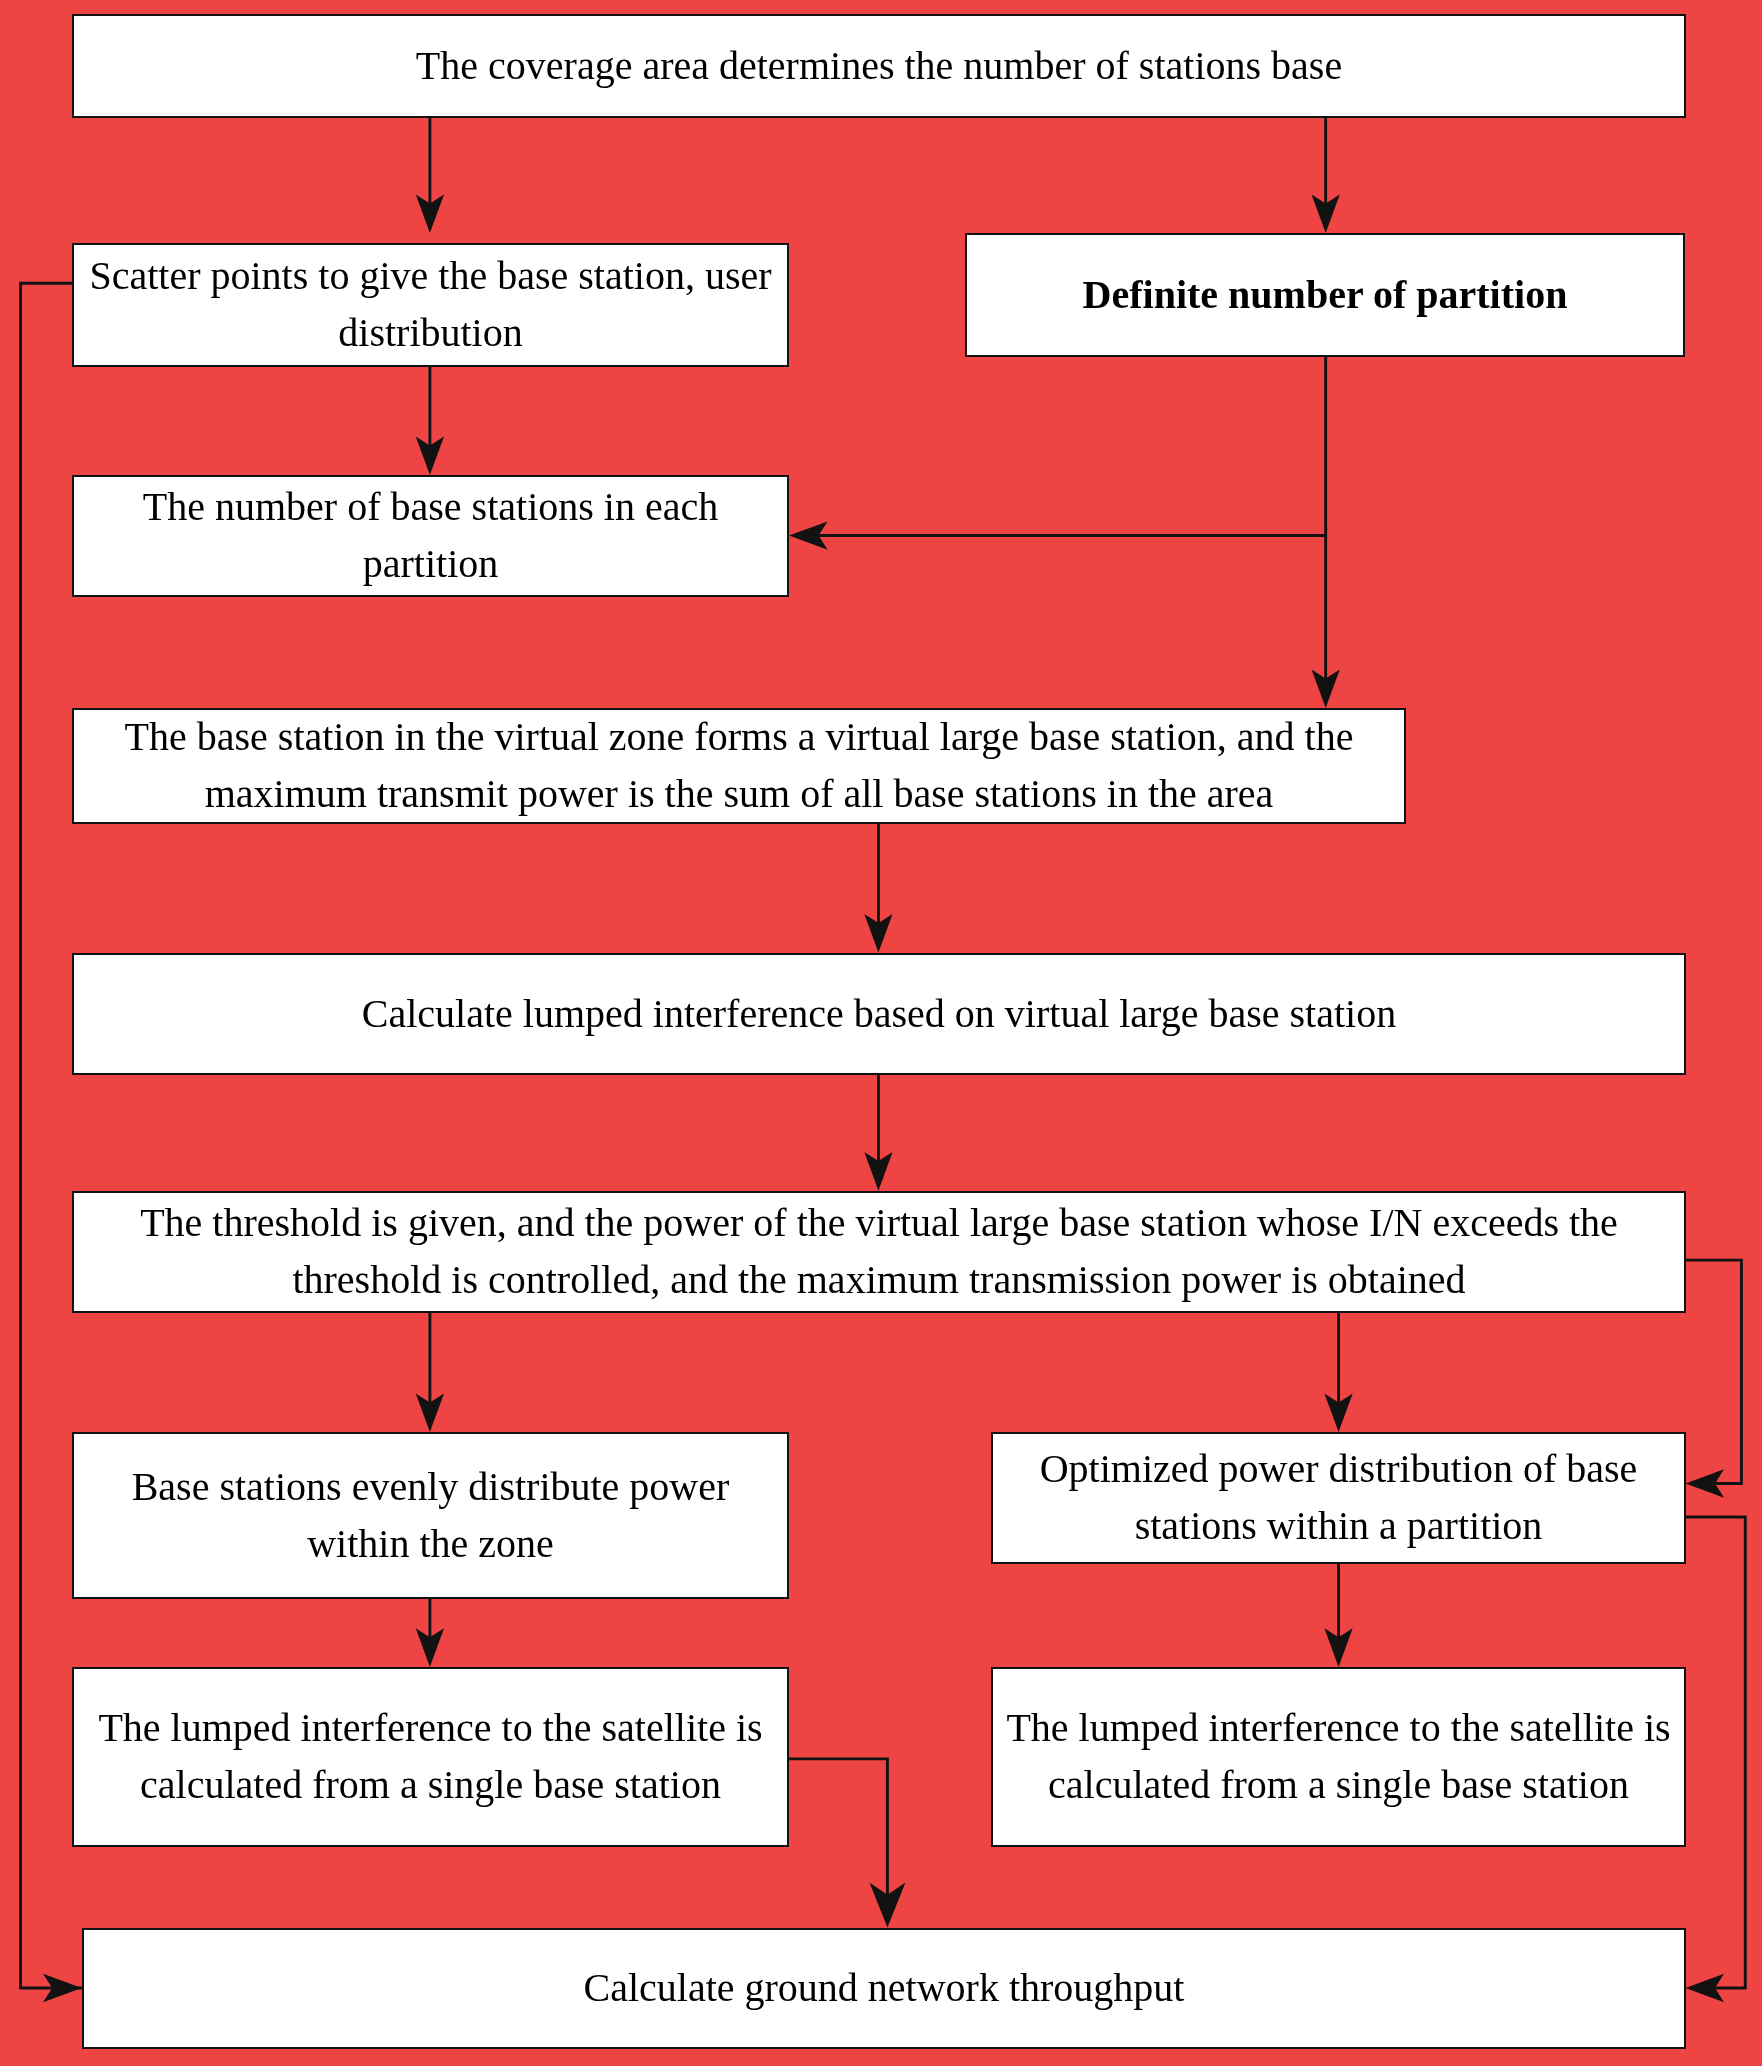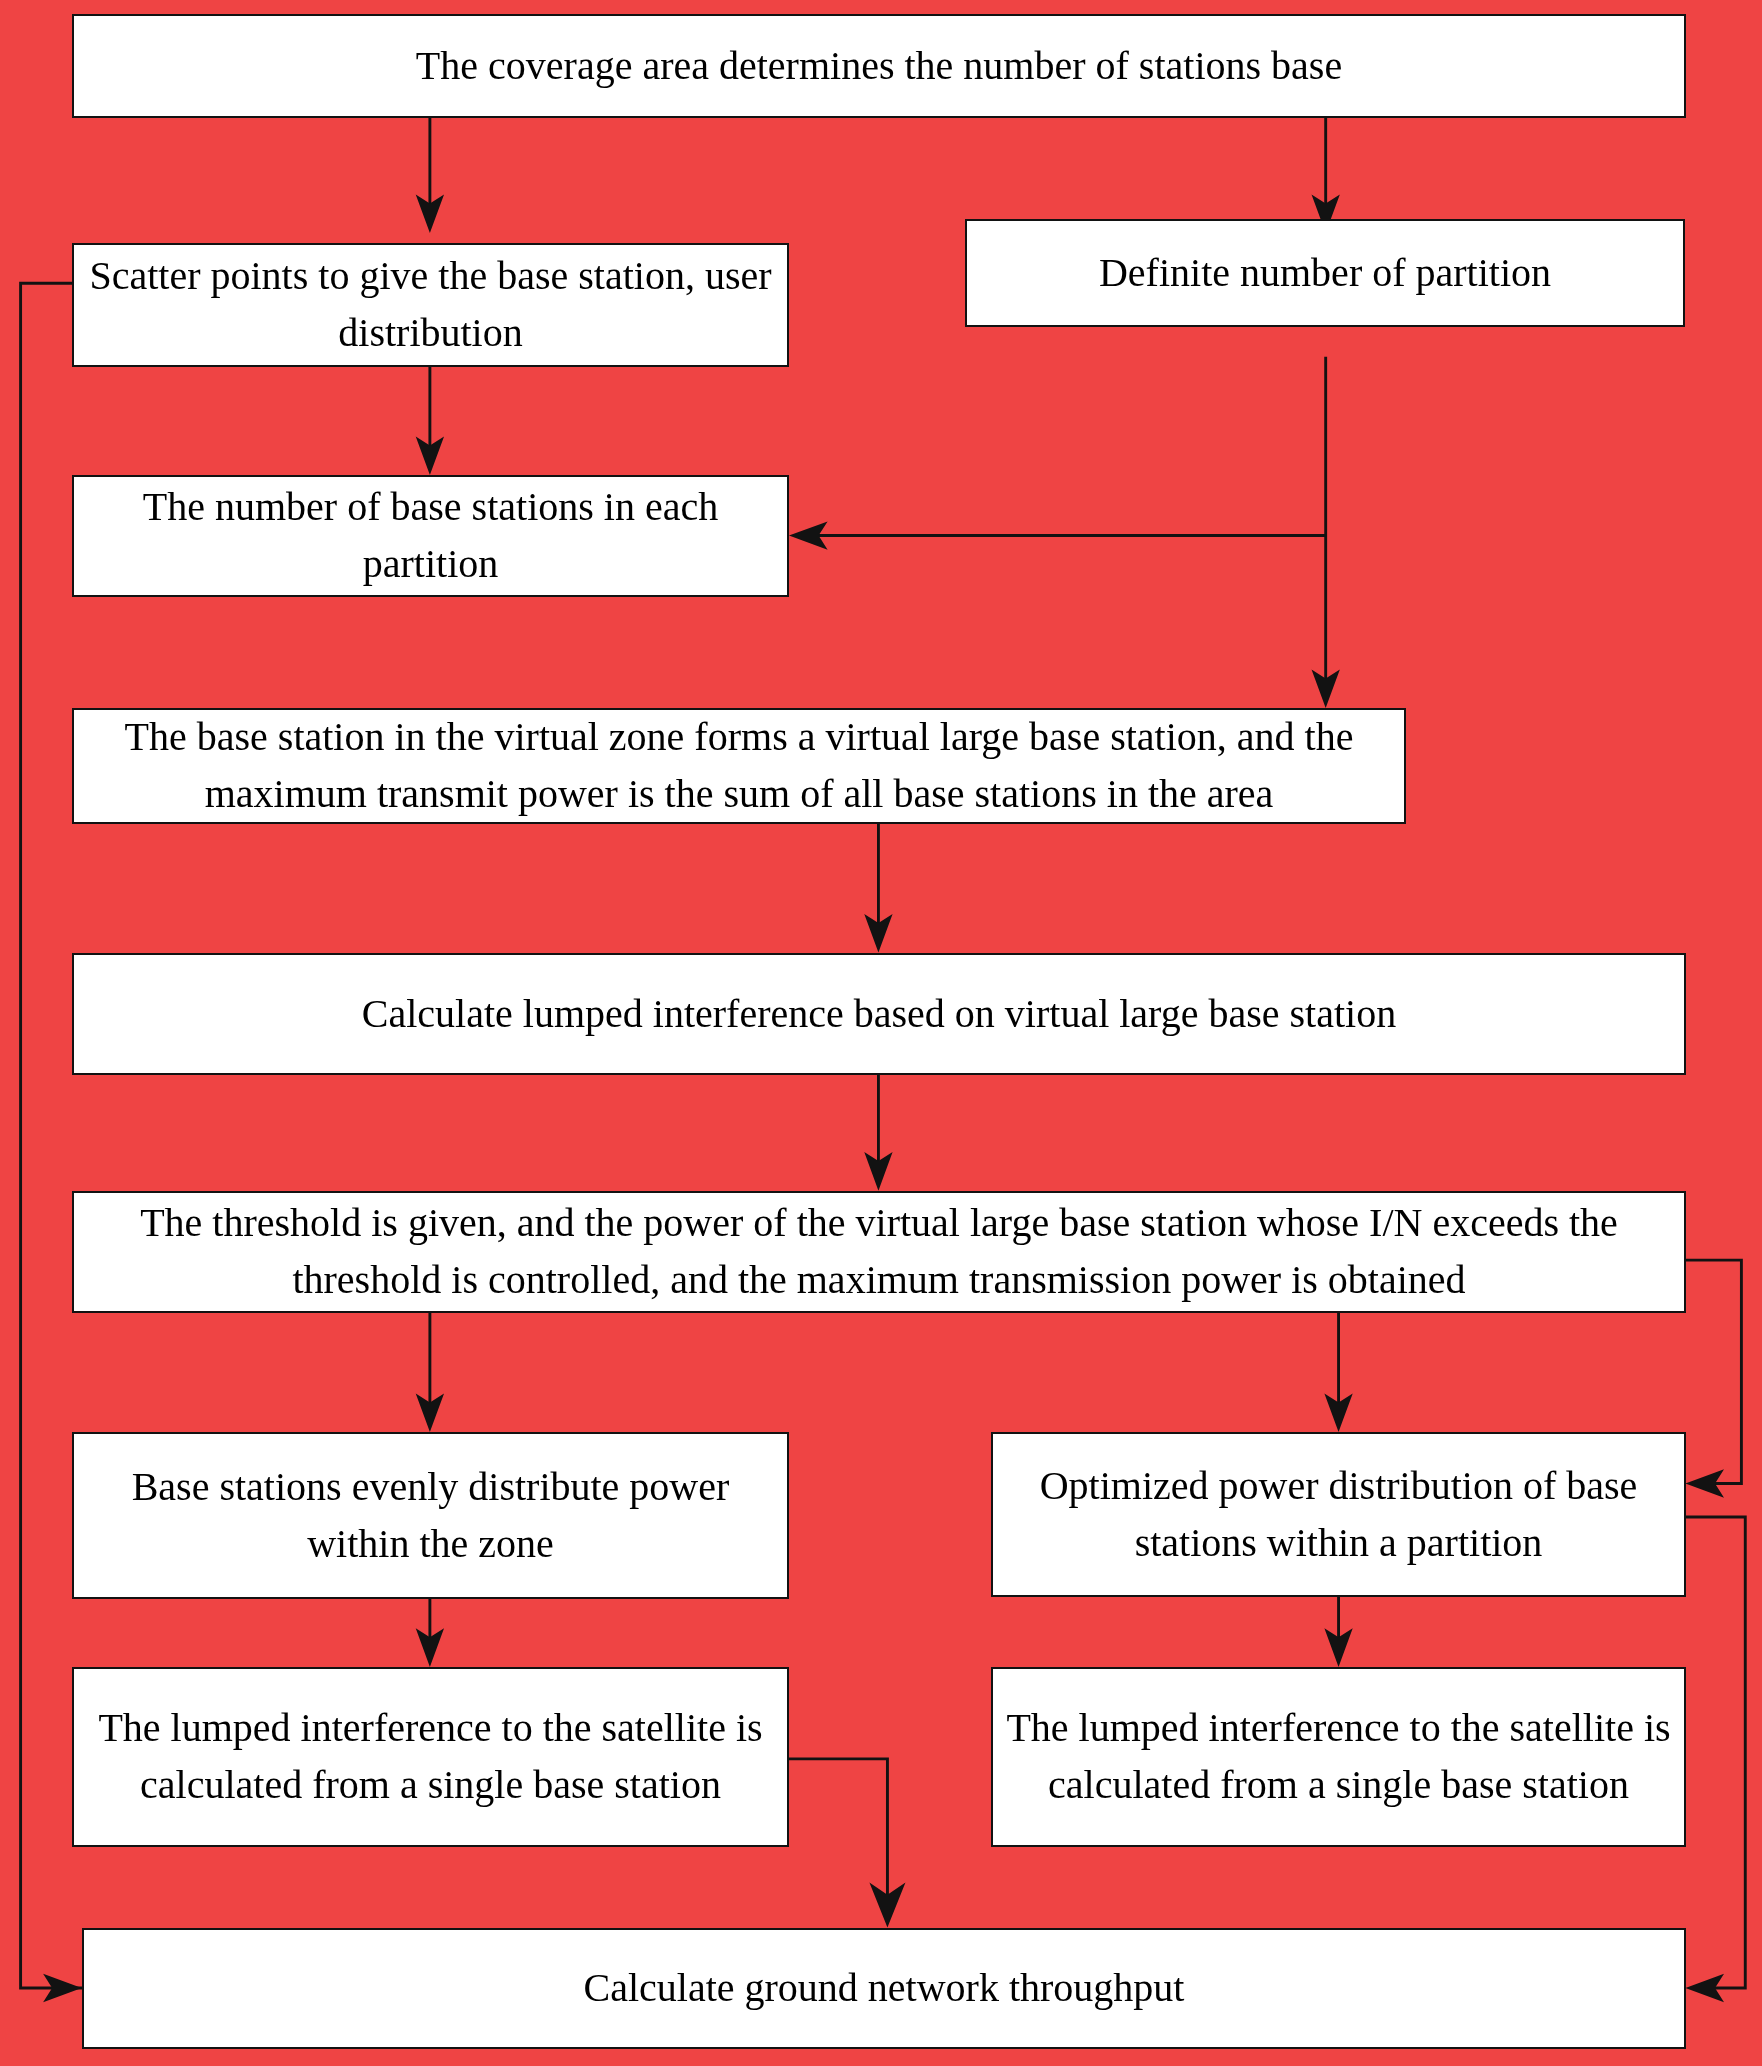--- a/index.html
+++ b/index.html
@@ -108,21 +108,21 @@
   </svg>
 
   <div class="node" style="left:72px; top:14px; width:1614px; height:104px;">
     <span>The coverage area determines the number of stations base</span>
   </div>
 
   <div class="node" style="left:72px; top:243px; width:717px; height:124px;justify-content:flex-end;">
     <span>Scatter points to give the base station, user distribution</span>
   </div>
 
-  <div class="node" style="left:965px; top:219px; width:720px; height:108px;">
+  <div class="node" style="left:965px; top:233px; width:720px; height:124px;font-weight:bold;">
     <span>Definite number of partition</span>
   </div>
 
   <div class="node" style="left:72px; top:475px; width:717px; height:122px;">
     <span>The number of base stations in each partition</span>
   </div>
 
   <div class="node" style="left:72px; top:708px; width:1334px; height:116px;">
     <span>The base station in the virtual zone forms a virtual large base station, and the maximum transmit power is the sum of all base stations in the area</span>
   </div>
@@ -132,21 +132,21 @@
   </div>
 
   <div class="node" style="left:72px; top:1191px; width:1614px; height:122px;">
     <span>The threshold is given, and the power of the virtual large base station whose I/N exceeds the threshold is controlled, and the maximum transmission power is obtained</span>
   </div>
 
   <div class="node" style="left:72px; top:1432px; width:717px; height:167px;">
     <span>Base stations evenly distribute power within the zone</span>
   </div>
 
-  <div class="node" style="left:991px; top:1432px; width:695px; height:165px;">
+  <div class="node" style="left:991px; top:1432px; width:695px; height:132px;">
     <span>Optimized power distribution of base stations within a partition</span>
   </div>
 
   <div class="node" style="left:72px; top:1667px; width:717px; height:180px;">
     <span>The lumped interference to the satellite is calculated from a single base station</span>
   </div>
 
   <div class="node" style="left:991px; top:1667px; width:695px; height:180px;">
     <span>The lumped interference to the satellite is calculated from a single base station</span>
   </div>

